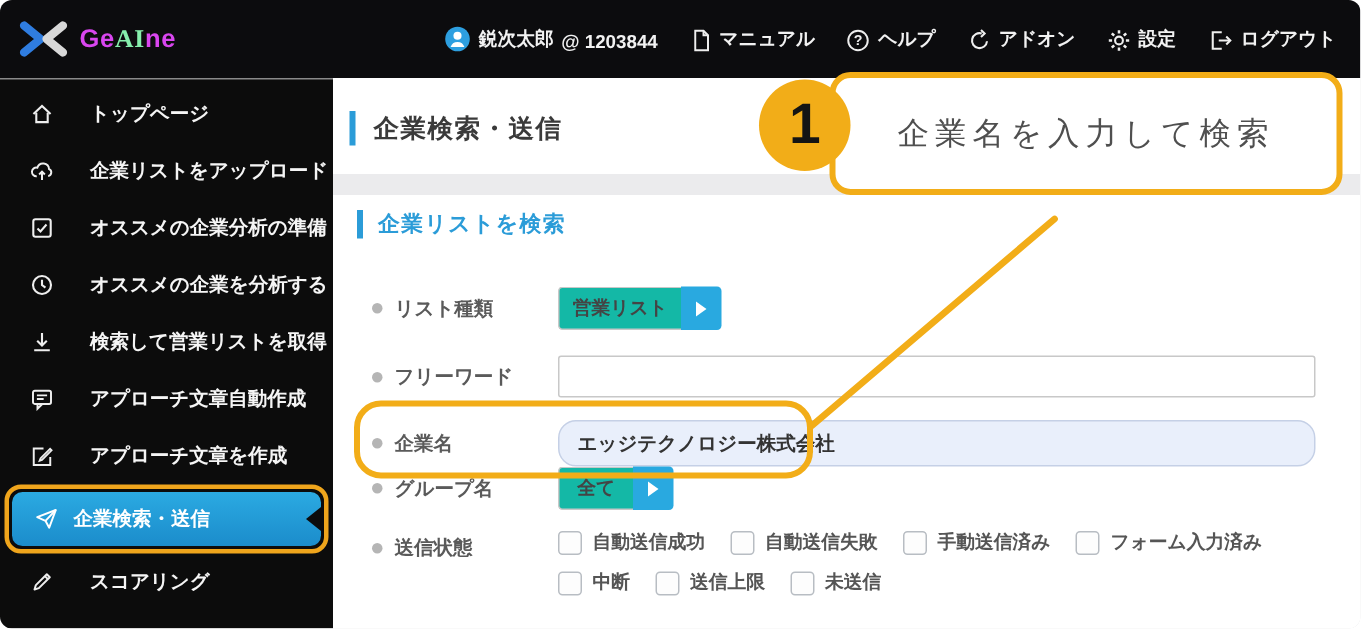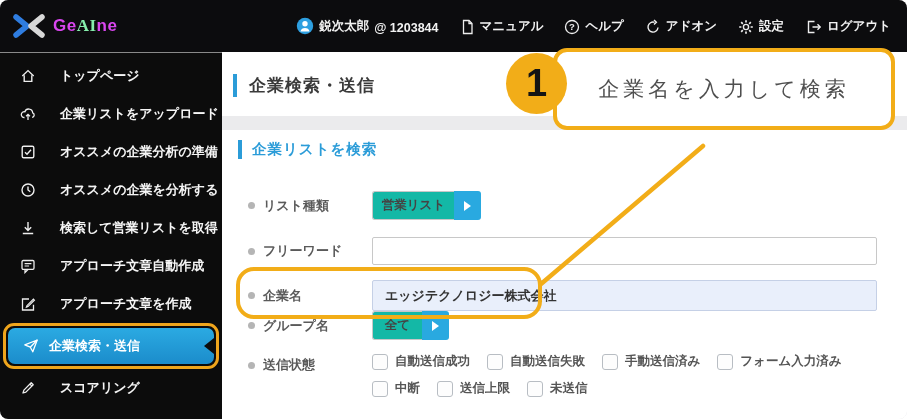--- a/index.html
+++ b/index.html
@@ -51,21 +51,21 @@
   .sel-value { height:29px; border:1px solid #c8c8c8; border-right:none; background:#14b8a6;
                border-radius:3px 0 0 3px; display:flex; align-items:center; justify-content:center;
                font-size:12.5px; font-weight:600; color:#444; cursor:pointer; }
   .sel-btn { width:27px; height:29px; background:#29A9E0; border-radius:0 3px 3px 0;
              display:flex; align-items:center; justify-content:center; cursor:pointer; }
   .sel-arrow { width:0; height:0; border-top:5px solid transparent; border-bottom:5px solid transparent;
                border-left:7px solid #fff; }
   .text-input { width:505px; height:28px; border:1px solid #c8c8c8; border-radius:2px;
                 padding:0 10px; font-size:13px; color:#333; background:#fff; outline:none;
                 font-family:"Liberation Sans","DejaVu Sans",sans-serif; }
-  .company-input { width:505px; height:31px; border:1px solid #c5d0e6; border-radius:2px;
+  .company-input { width:505px; height:31px; border:1px solid #c5d0e6; border-radius:12px;
                    background:#E9EFFB; padding:0 12px; font-size:13px; font-weight:600; color:#333;
                    outline:none; font-family:"Liberation Sans","DejaVu Sans",sans-serif; }
   .cb-rows { display:flex; flex-direction:column; gap:10px; }
   .cb-row { display:flex; align-items:center; }
   .cb-item { display:flex; align-items:center; gap:7px; margin-right:17px; cursor:pointer; }
   .cb-box { width:16px; height:16px; border:1.5px solid #b8bdc3; border-radius:3px; background:#fdfdfd; }
   .cb-label { font-size:12.5px; font-weight:600; color:#555; white-space:nowrap; }
 
   
   .tail-svg { position:absolute; left:0; top:0; width:907px; height:419px; z-index:24; pointer-events:none; }

